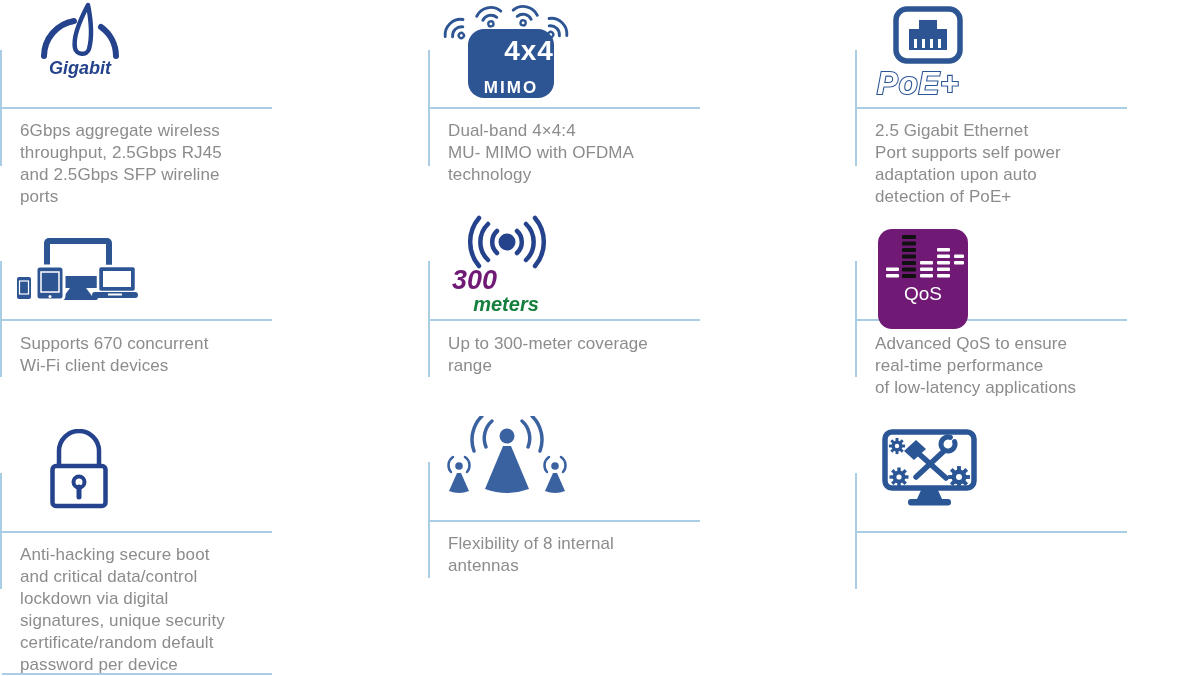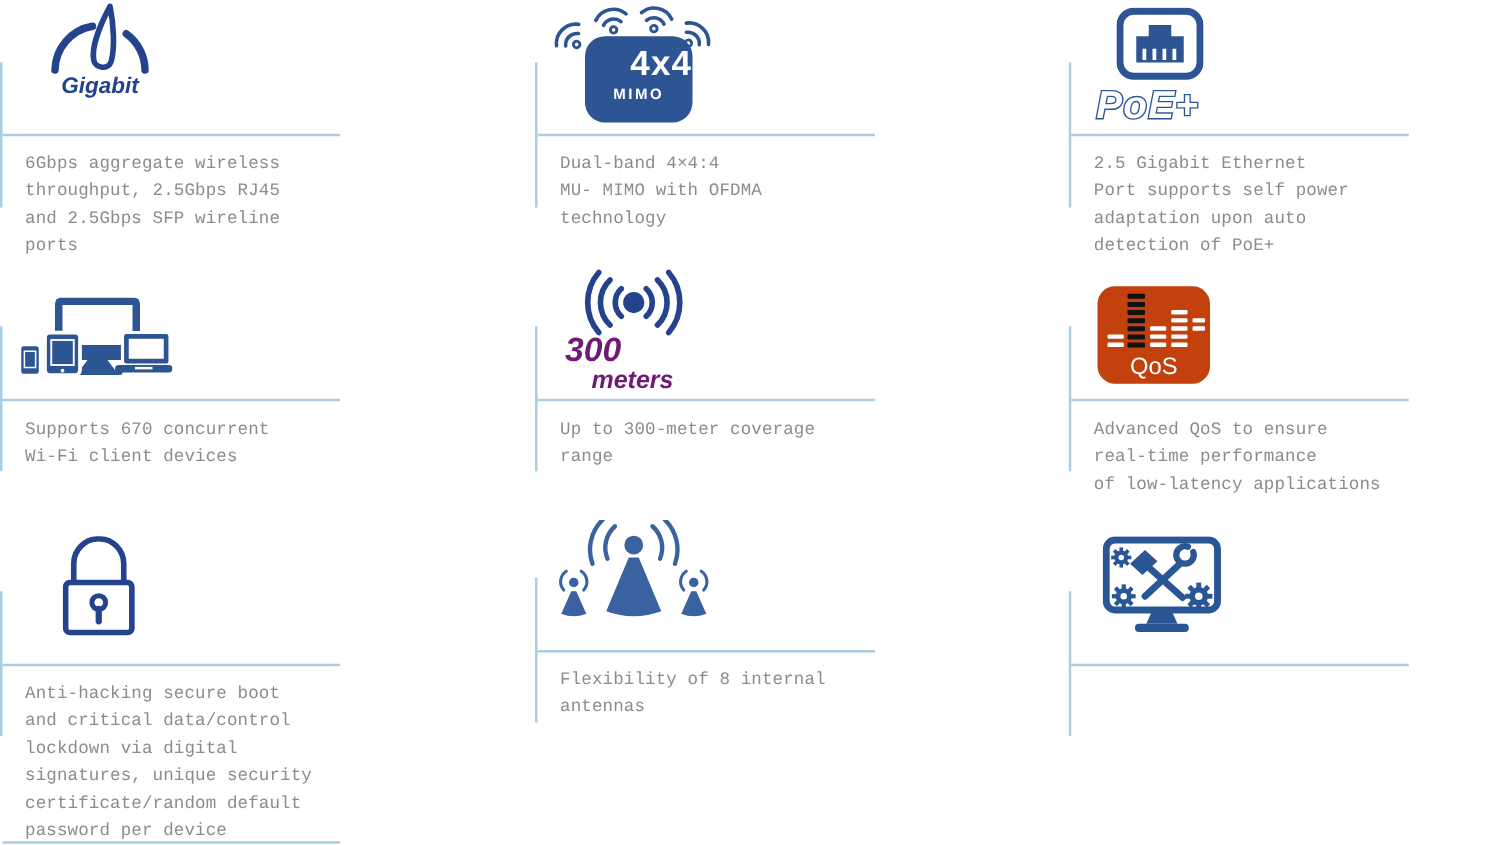--- a/index.html
+++ b/index.html
@@ -18,60 +18,60 @@
   .c23 { left:428px;top:414px; width:356px; height:251px; }
   .c33 { left:855px;top:425px; width:345px; height:251px; }
 
   .divider { position:absolute; left:2px; width:270px; height:2px; background:#a9cee3; }
   .vline   { position:absolute; left:0; width:2px; height:116px; background:#a9cee3; }
   .r1 .divider { top:107px; }  .r1 .vline { top:50px; }
   .r2 .divider { top:104px; }  .r2 .vline { top:46px; }
   .r3 .divider { top:106px; }  .r3 .vline { top:48px; }
   .partial-divider { position:absolute; left:2px; top:248px; width:270px; height:2px; background:#a9cee3; }
 
-  .ftext { position:absolute; left:20px; color:#8b8c8e; font-size:14px;
-           line-height:22px; white-space:pre-line; letter-spacing:0.1px;font-family:Liberation Mono, monospace; }
+  .ftext { position:absolute; left:20px; color:#8b8c8e; font-size:17px;
+           line-height:22px; white-space:pre-line; letter-spacing:0.1px; }
   .r1 .ftext { top:120px; }
   .r2 .ftext { top:118px; }
   .r3 .ftext { top:119px; }
   .iconwrap { position:absolute; }
 
   
   .gauge-svg { left:36px; top:2px; }
   .gauge-label { position:absolute; left:30px; top:58px; width:100px; text-align:center;
                  font-size:18px; font-weight:bold; font-style:italic; color:#24438c; }
 
   
   .wifi-glyph { position:absolute; }
   .wg1 { left:10px; top:16px; transform:rotate(-44deg); }
   .wg2 { left:44px; top:2px;  transform:rotate(-12deg); }
   .wg3 { left:80px; top:1px;  transform:rotate(12deg); }
   .wg4 { left:112px;top:15px; transform:rotate(44deg); }
   .mimo-square { position:absolute; left:40px; top:29px; width:86px; height:69px;
                  background:#2e5593; border-radius:16px; color:#fff; text-align:center; }
   .mimo-big { font-size:28px; font-weight:bold; margin-top:6px; letter-spacing:1px;margin-left:36px; }
-  .mimo-small { font-size:12px; font-weight:bold; letter-spacing:2px; margin-top:1px; }
+  .mimo-small { font-size:17px; font-weight:bold; letter-spacing:2px; margin-top:11px; }
 
   
   .port-svg { left:38px; top:6px; }
   .poe-text-svg { position:absolute; left:18px; top:62px; }
 
   
   .devices-svg { left:16px; top:23px; }
 
   
   .cov-arcs-svg { left:24px; top:0px; }
   .cov-300 { position:absolute; left:24px; top:50px; width:108px; text-align:left;
              font-size:27px; font-weight:bold; font-style:italic; color:#701a75; }
   .cov-meters { position:absolute; left:24px; top:78px; width:108px; text-align:center;
-                font-size:20px; font-weight:bold; font-style:italic; color:#701a75; }
-
-  
-  .qos-square { position:absolute; left:23px; top:14px; width:90px; height:78px;
-                background:#c2410c; border-radius:14px; }
+                font-size:20px; font-weight:bold; font-style:italic; color:#15803d; }
+
+  
+  .qos-square { position:absolute; left:23px; top:14px; width:90px; height:100px;
+                background:#701a75; border-radius:14px; }
   .qos-label { position:absolute; left:0; top:54px; width:90px; text-align:center;
                color:#ffffff; font-size:19px; font-weight:400; }
 
   
   .lock-svg { left:50px; top:4px; }
 
   
   .ant-svg { left:17px; top:2px; }
 
   

